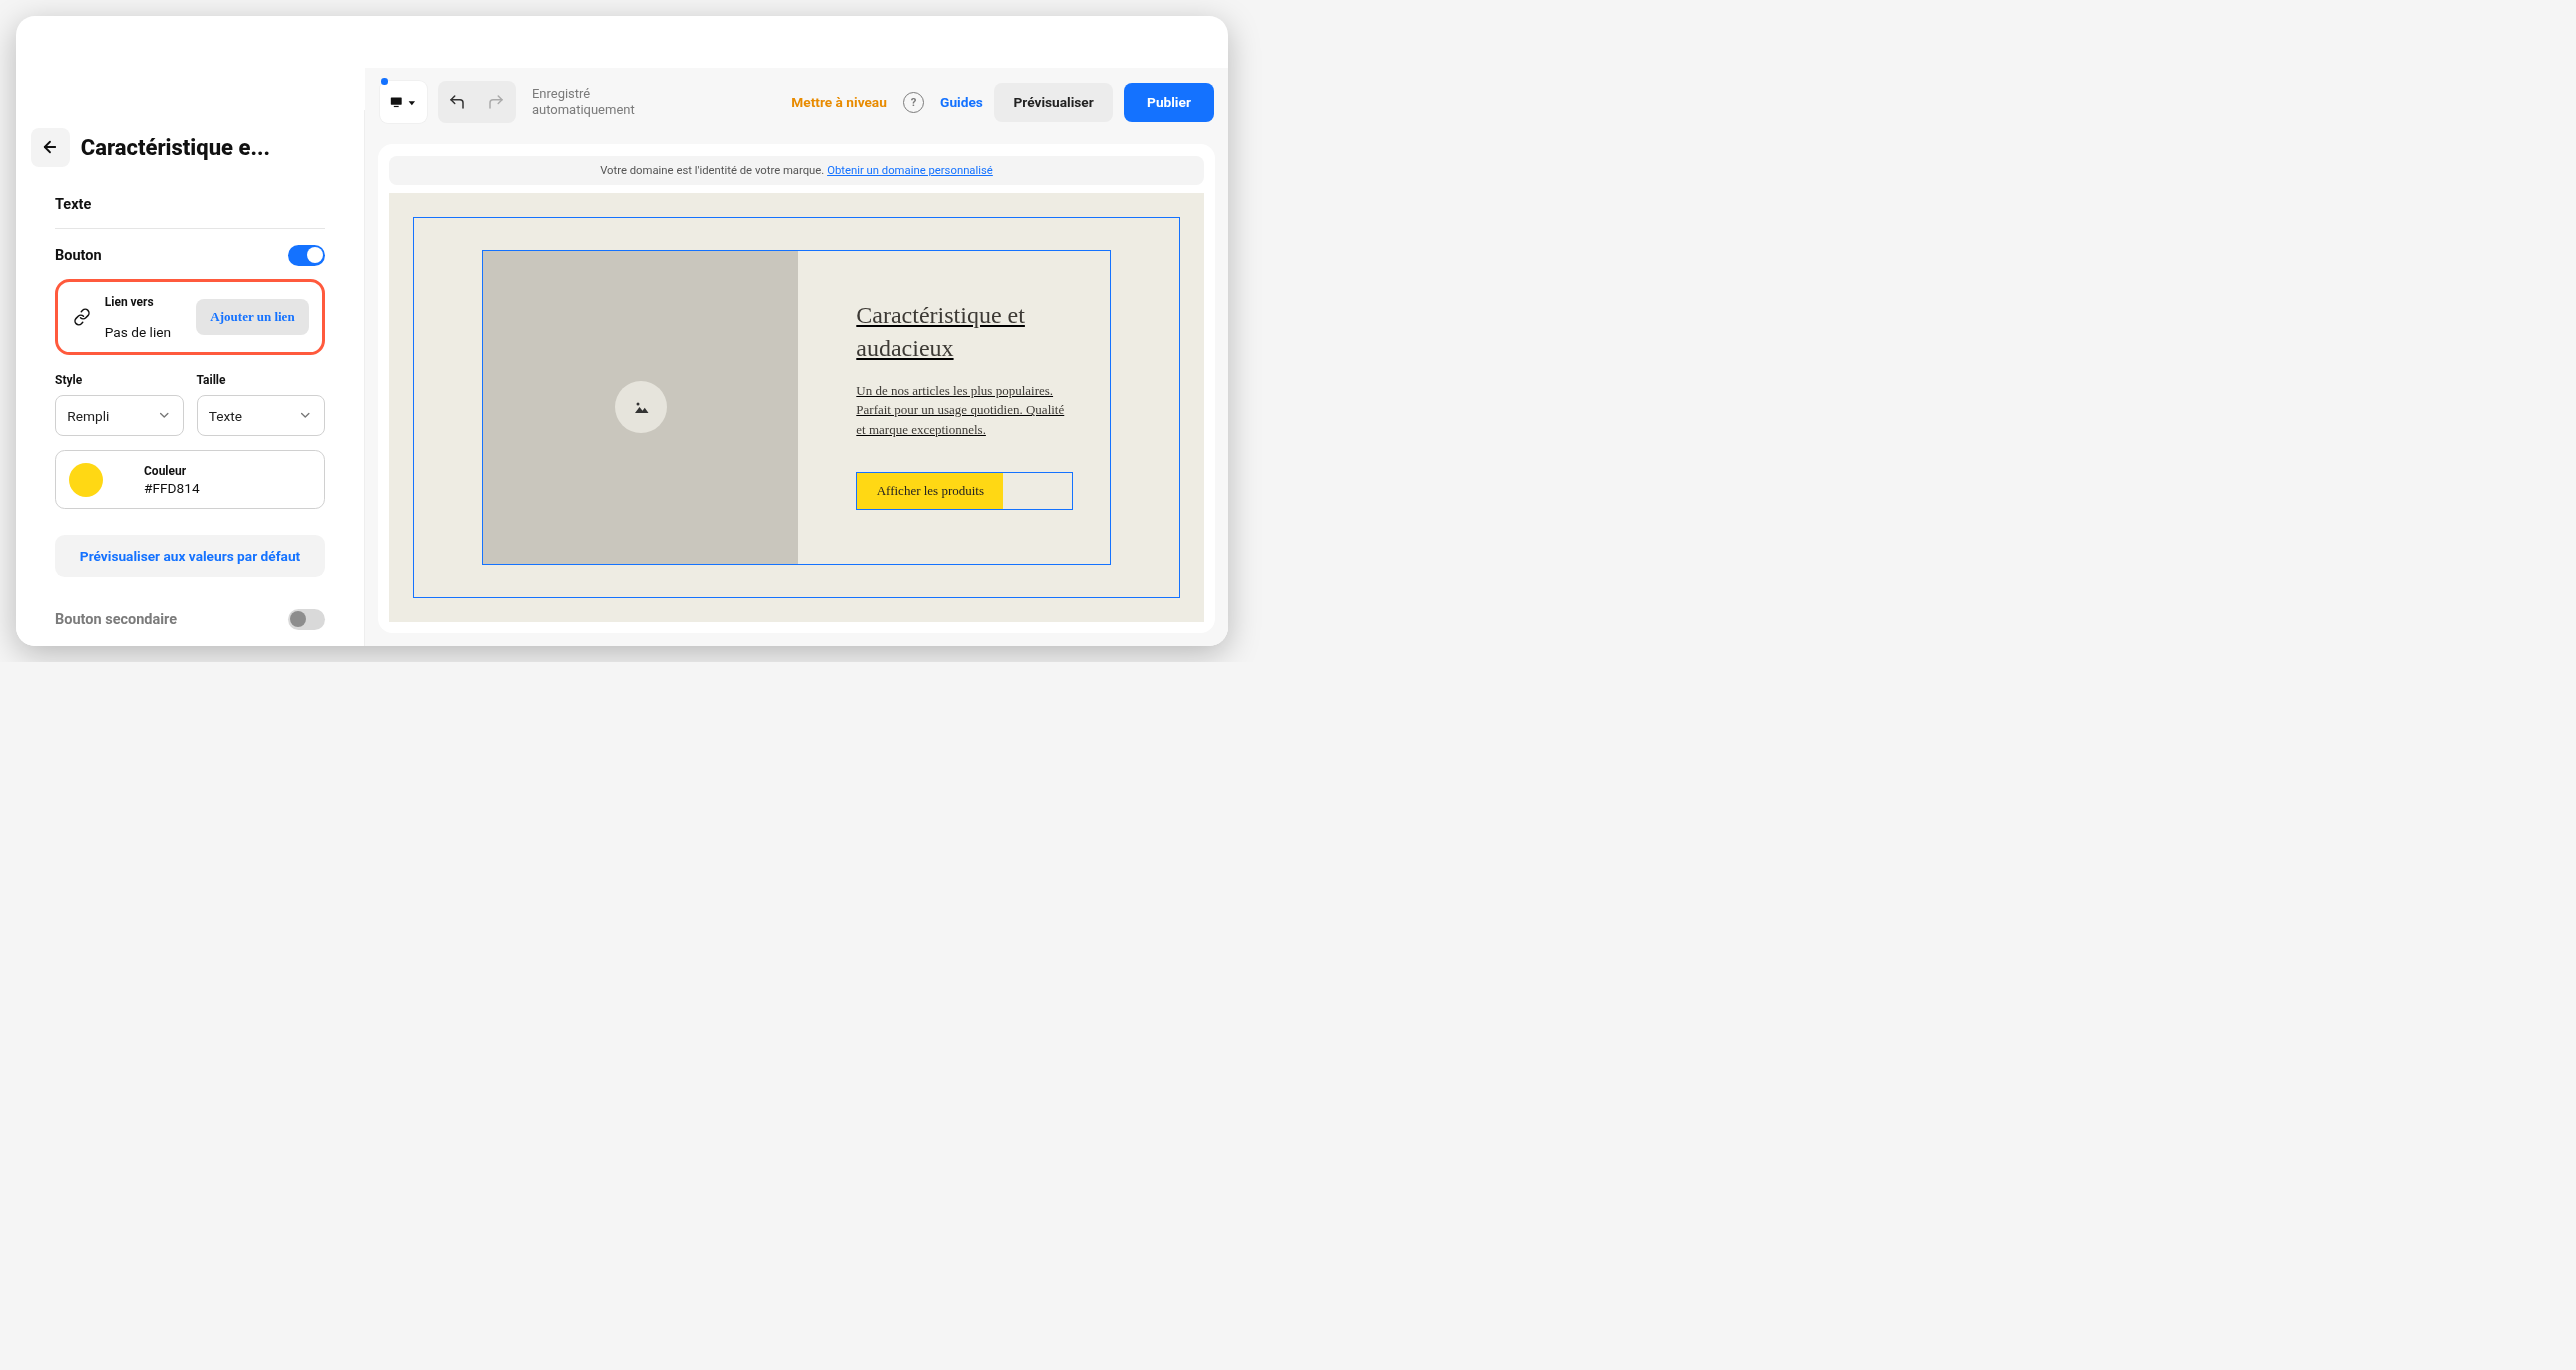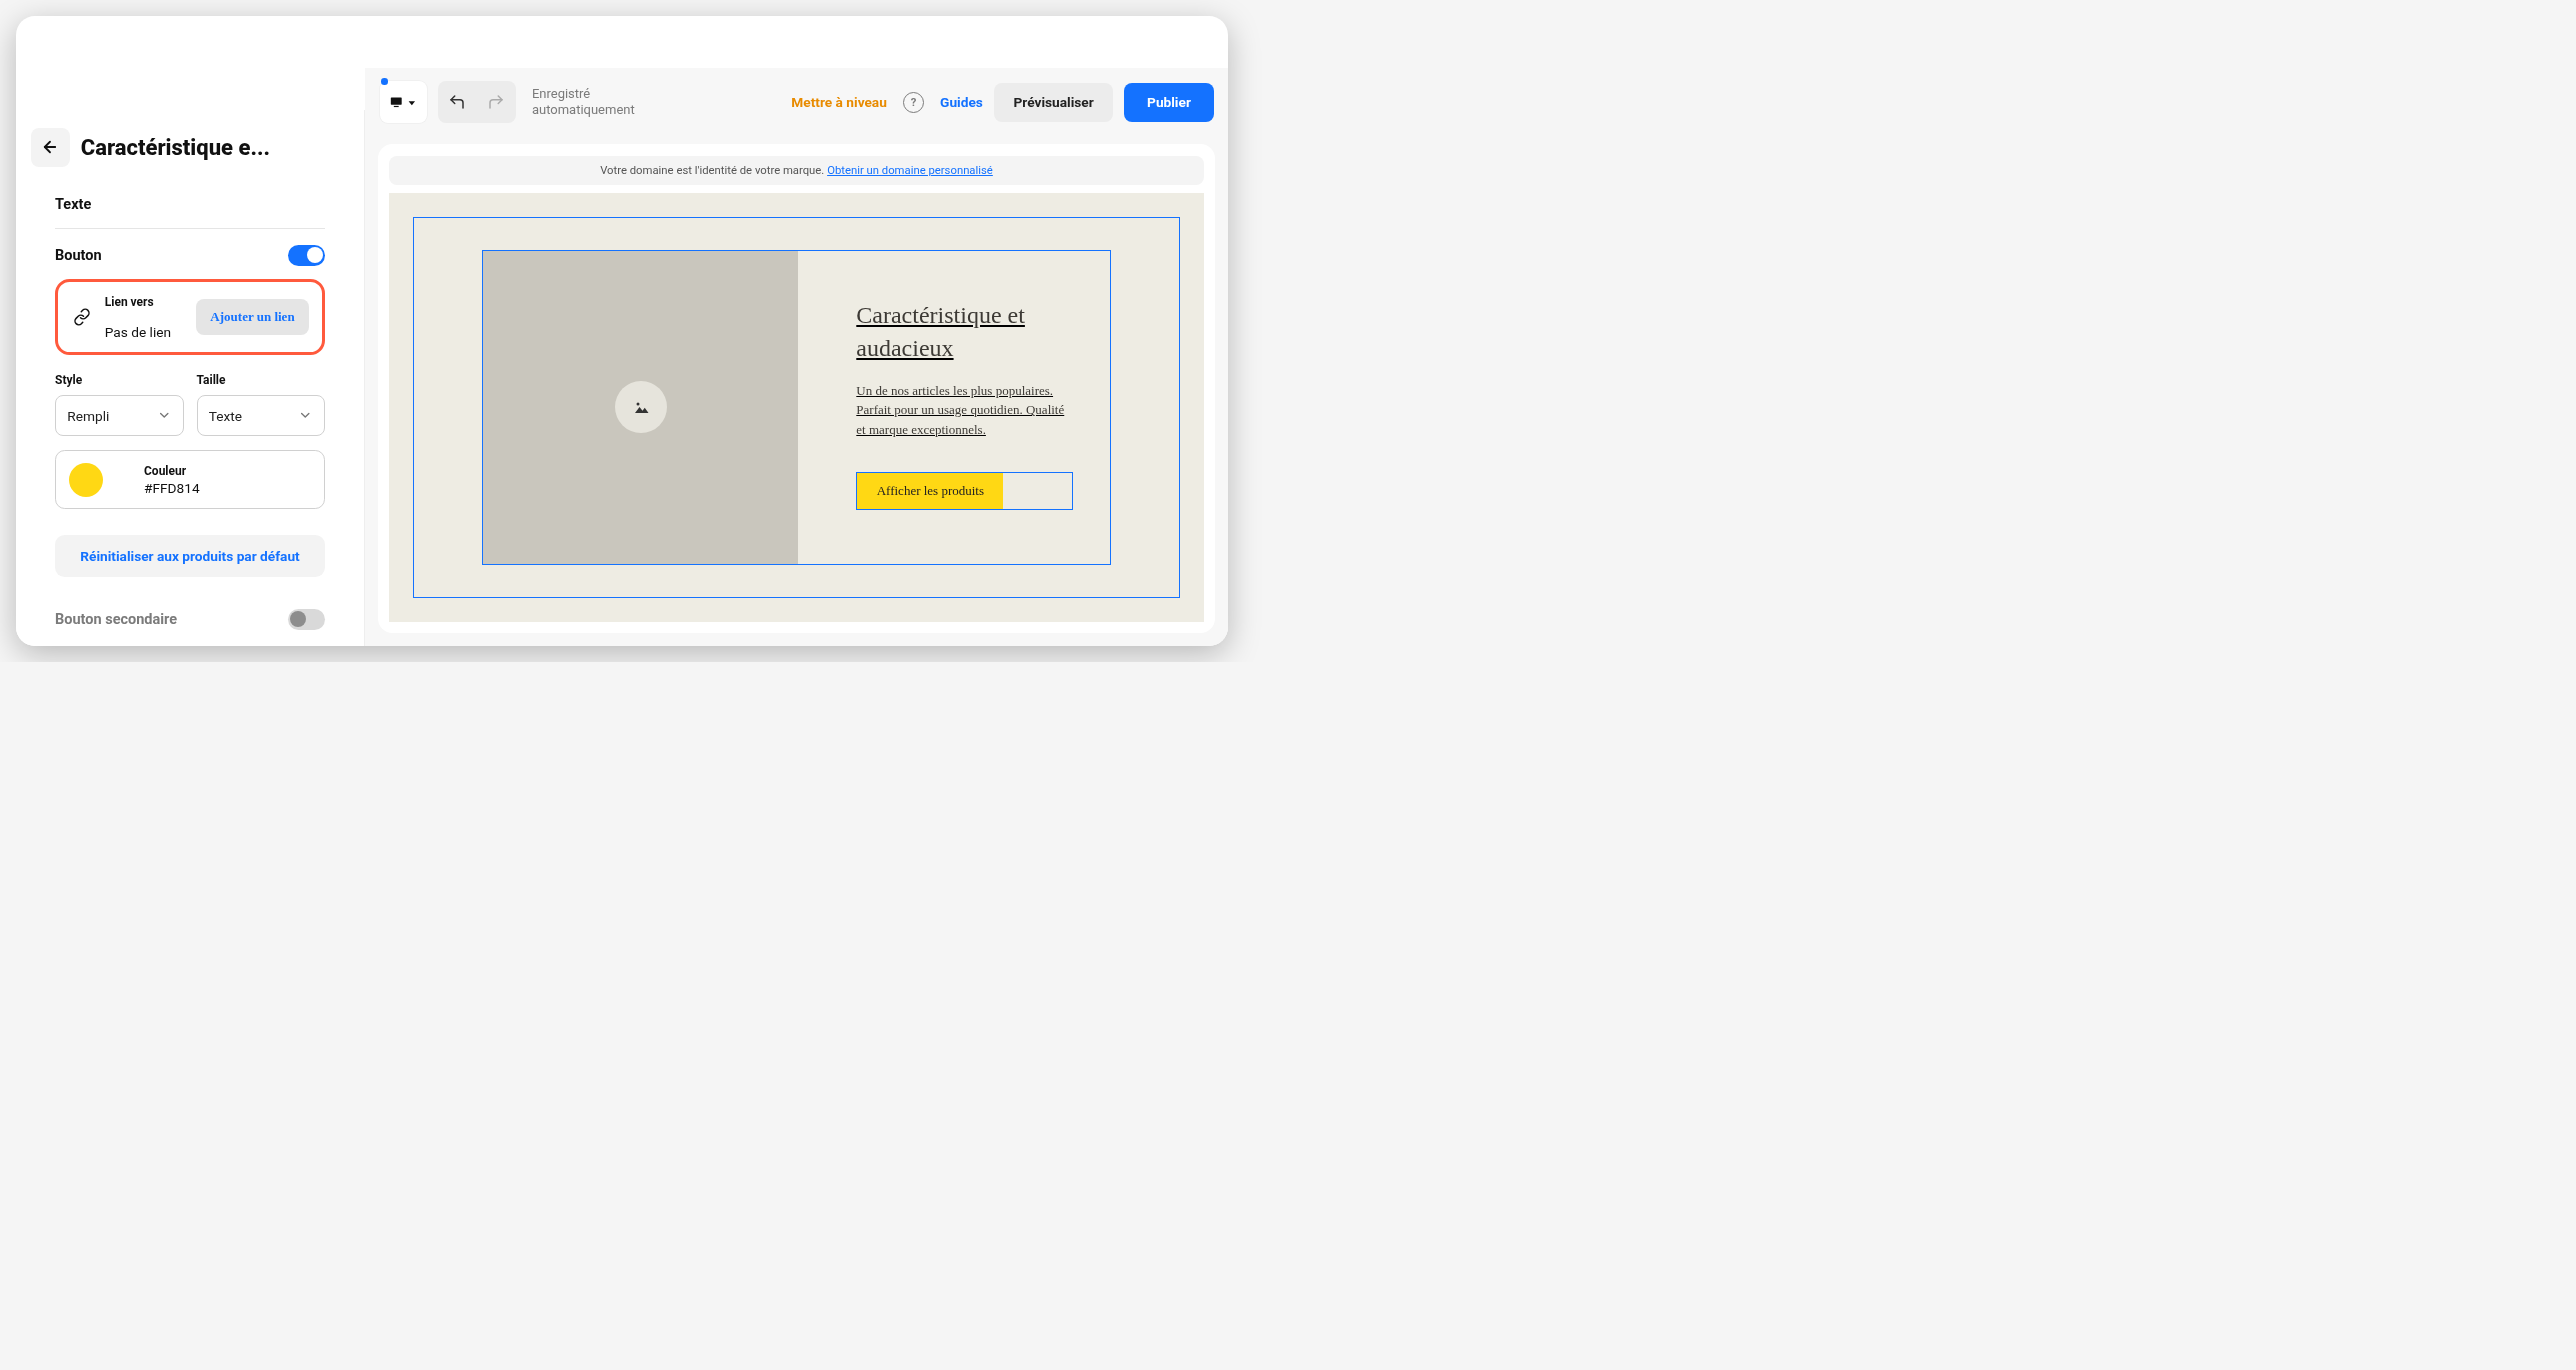--- a/index.html
+++ b/index.html
@@ -475,21 +475,21 @@
           </div>
         </div>
       </div>
       <div class="color-card">
         <div class="swatch"></div>
         <div class="color-col">
           <div class="color-label">Couleur</div>
           <div class="color-value">#FFD814</div>
         </div>
       </div>
-      <div class="reset-btn">Réinitialiser aux produits par défaut</div>
+      <div class="reset-btn">Prévisualiser aux valeurs par défaut</div>
       <div class="secondary-row">
         <div class="secondary-label">Bouton secondaire</div>
         <div class="toggle off">
             <div class="knob"></div>
           </div>
       </div>
     </div>
   </div>
 
   <div class="main">

